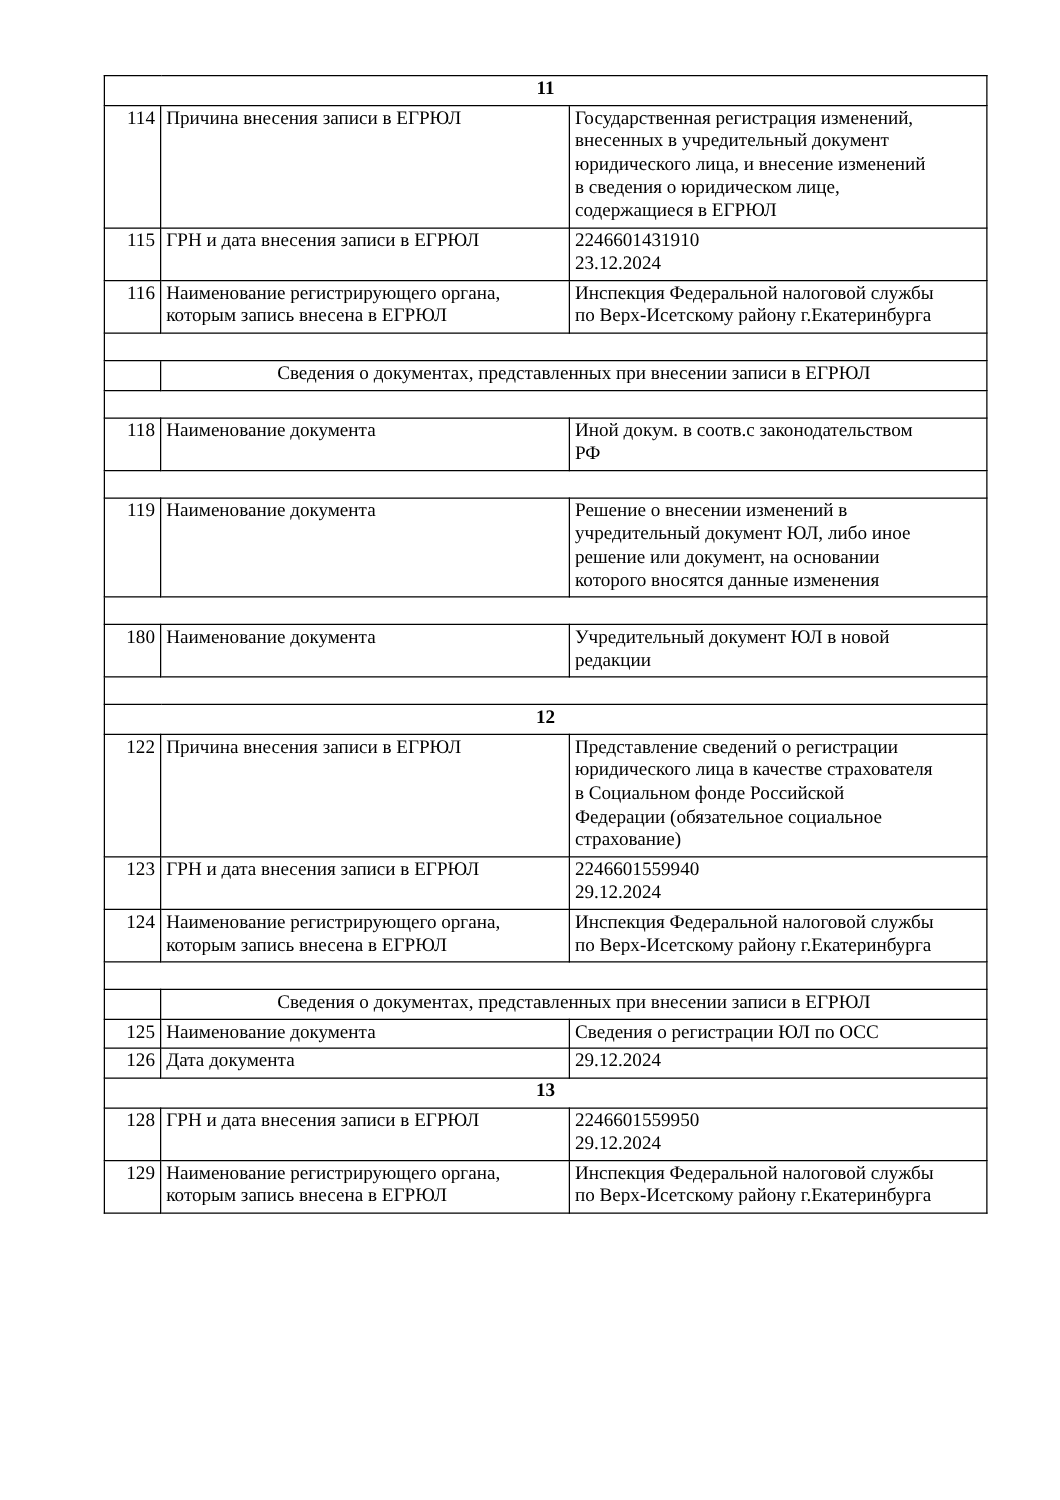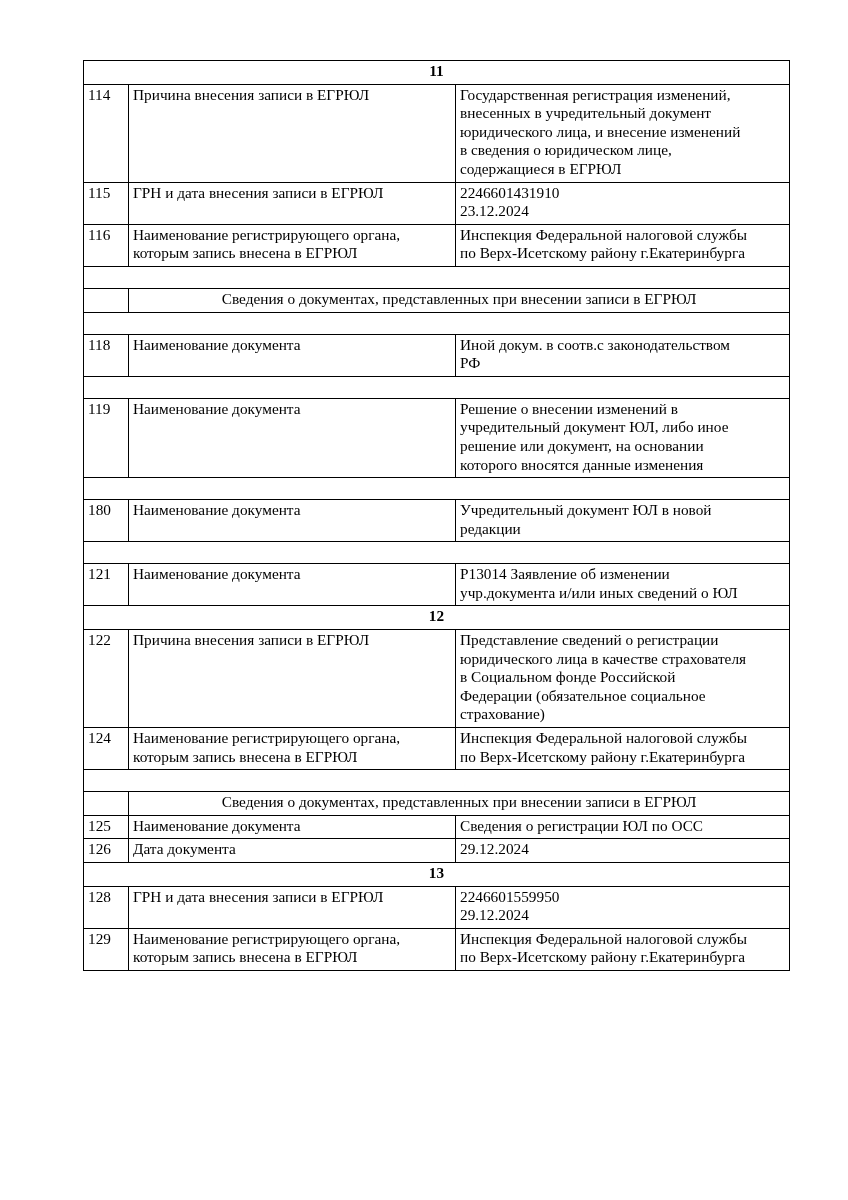--- a/index.html
+++ b/index.html
@@ -30,21 +30,21 @@
   table.records td {
     border: 1.5px solid #000000;
     font-size: 15.3px;
     line-height: 18.6px;
     padding: 1px 4px 3px 4px;
     vertical-align: top;
     white-space: pre-line;
     overflow: hidden;
   }
   td.num {
-    text-align: left;
+    text-align: right;
     padding-left: 1px;
     padding-right: 1px;
   }
   td.section {
     text-align: center;
     font-weight: 700;
     font-size: 15.5px;
     padding-top: 2px;
     padding-bottom: 3px;
   }
@@ -151,39 +151,39 @@
             <td class="num">180</td>
             <td>Наименование документа</td>
             <td>Учредительный документ ЮЛ в новой
 редакции</td>
           </tr>
 
         <tr>
             <td class="spacer" colspan="3"></td>
           </tr>
 
-        <tr>
-            <td class="num">121</td>
-            <td>Наименование документа</td>
-            <td>Р13014 Заявление об изменении
-учр.документа и/или иных сведений о ЮЛ</td>
-          </tr>
 
         <tr>
             <td class="section" colspan="3">12</td>
           </tr>
 
         <tr>
             <td class="num">122</td>
             <td>Причина внесения записи в ЕГРЮЛ</td>
             <td>Представление сведений о регистрации
 юридического лица в качестве страхователя
 в Социальном фонде Российской
 Федерации (обязательное социальное
 страхование)</td>
+          </tr>
+        <tr>
+            <td class="num">123</td>
+            <td>ГРН и дата внесения записи в ЕГРЮЛ</td>
+            <td>2246601559940
+29.12.2024</td>
           </tr>
         <tr>
             <td class="num">124</td>
             <td>Наименование регистрирующего органа,
 которым запись внесена в ЕГРЮЛ</td>
             <td>Инспекция Федеральной налоговой службы
 по Верх-Исетскому району г.Екатеринбурга</td>
           </tr>
 
         <tr>

